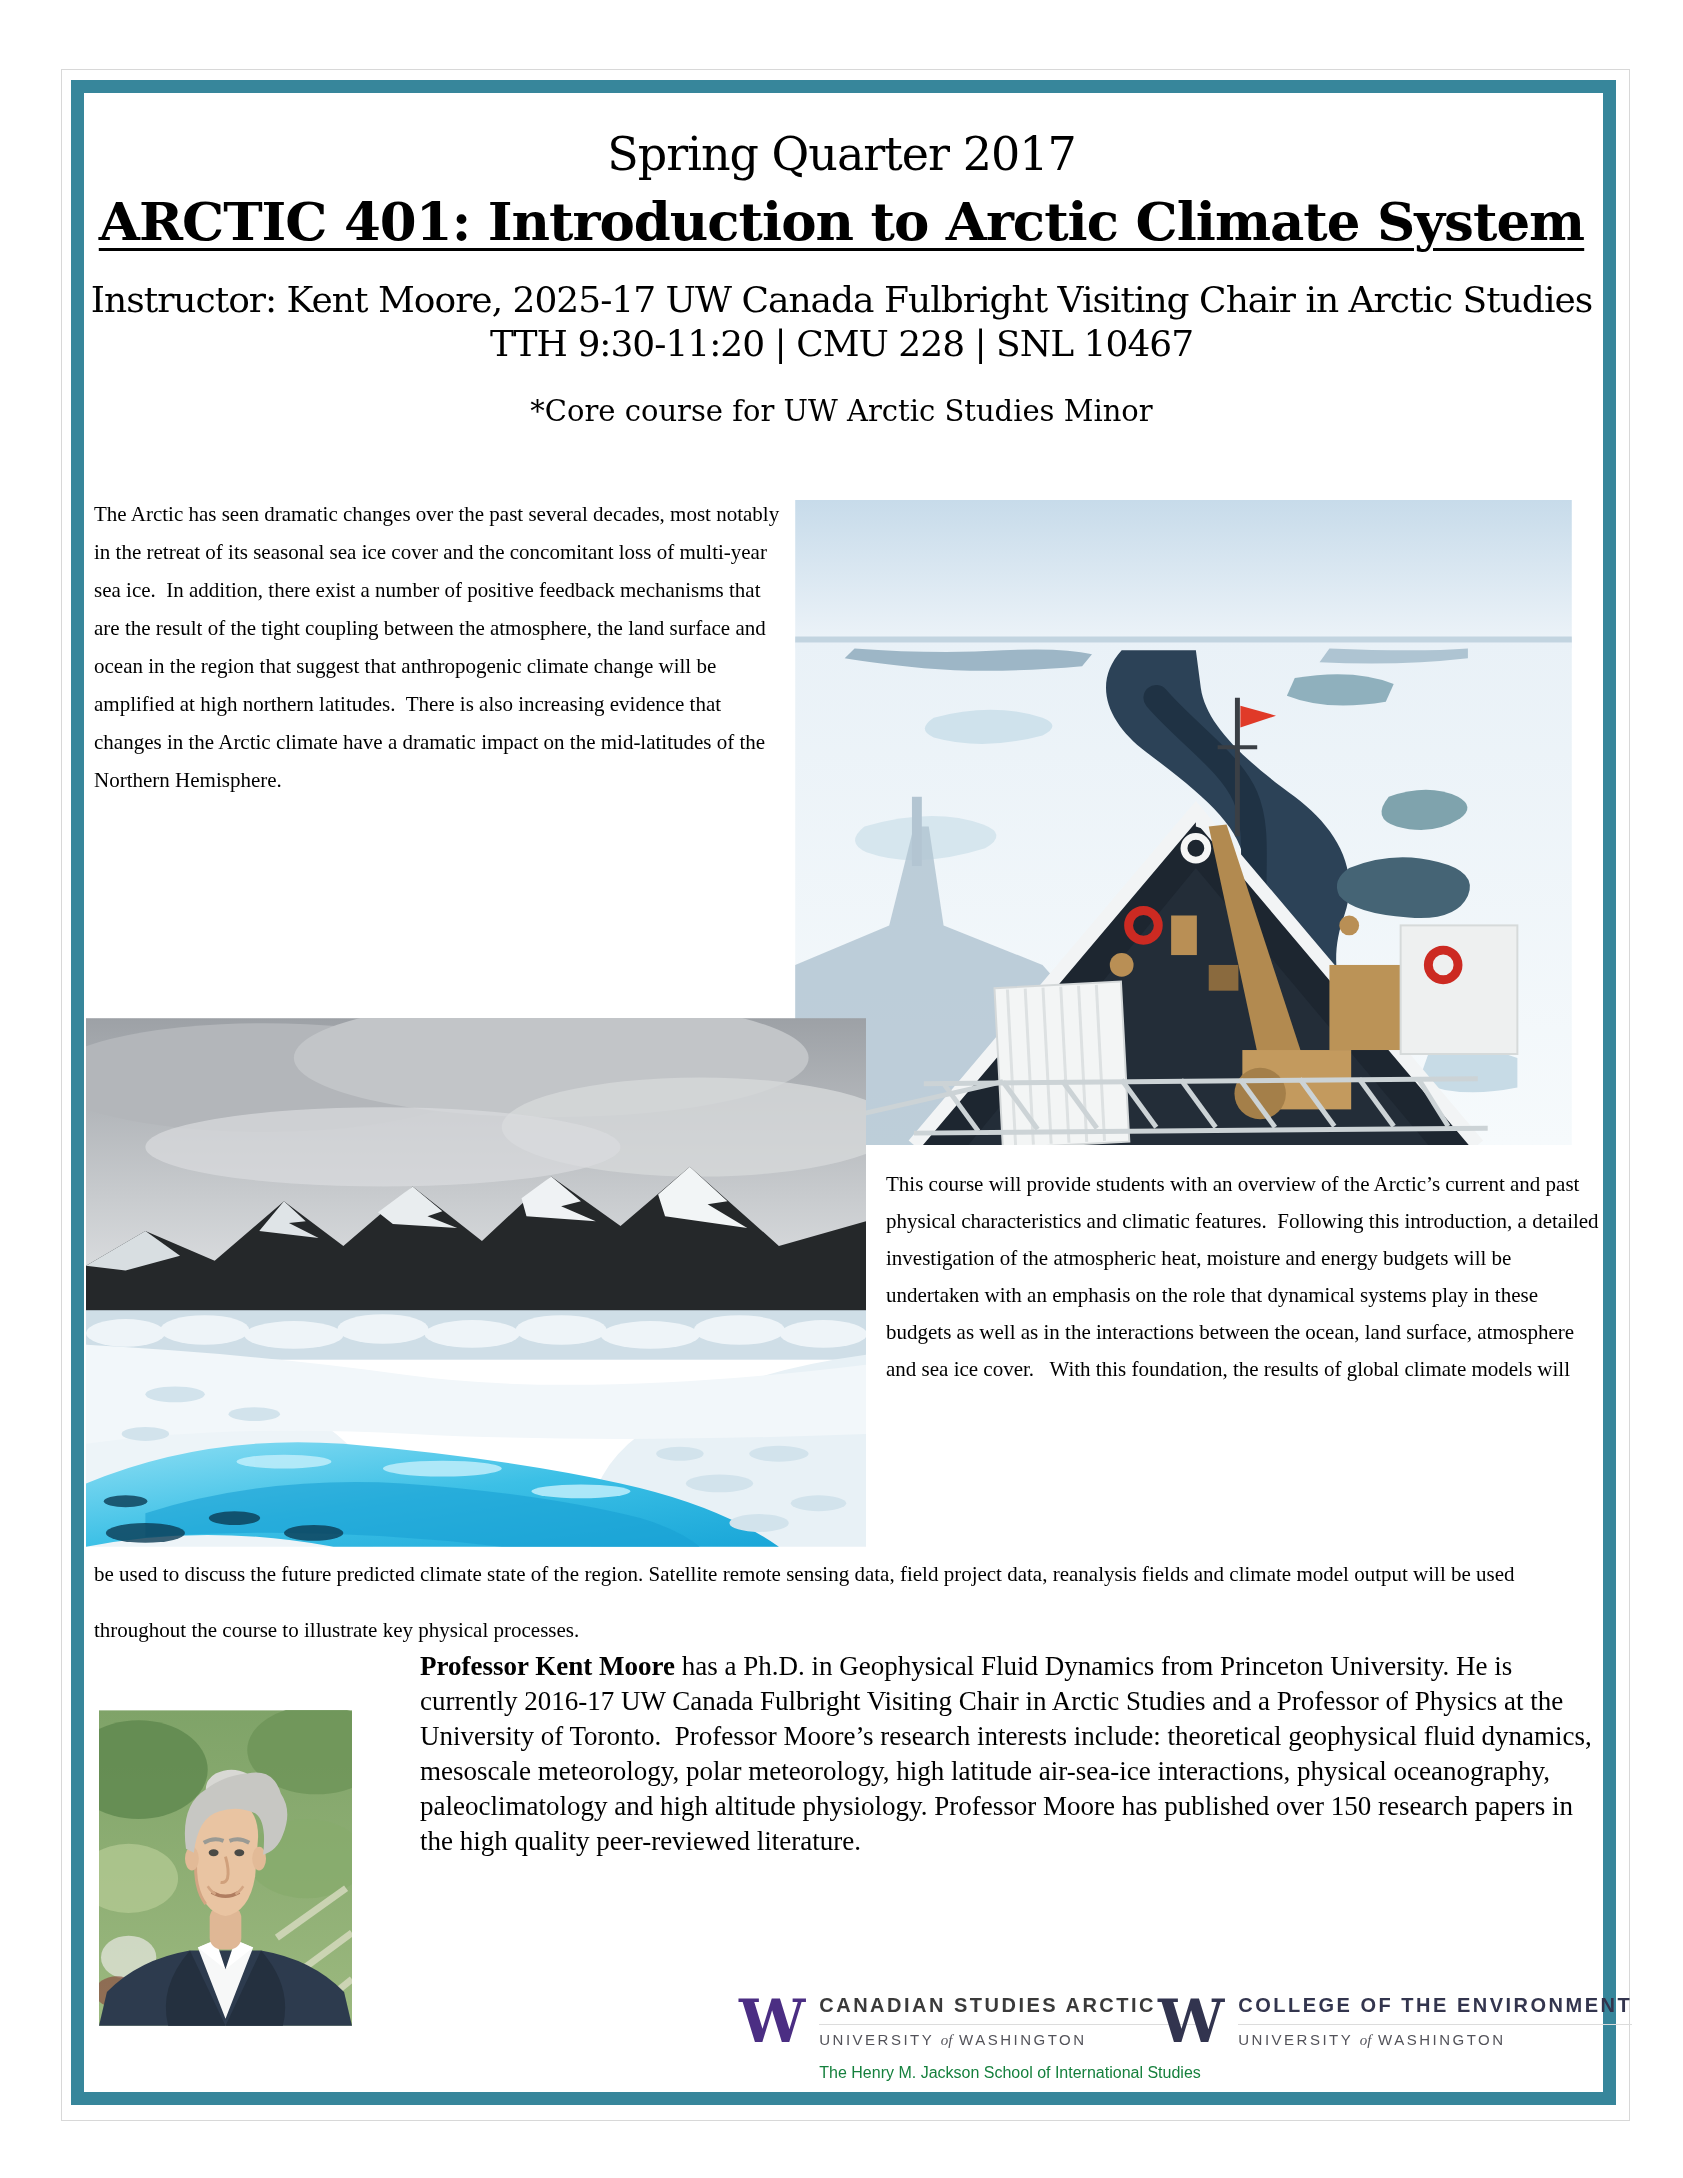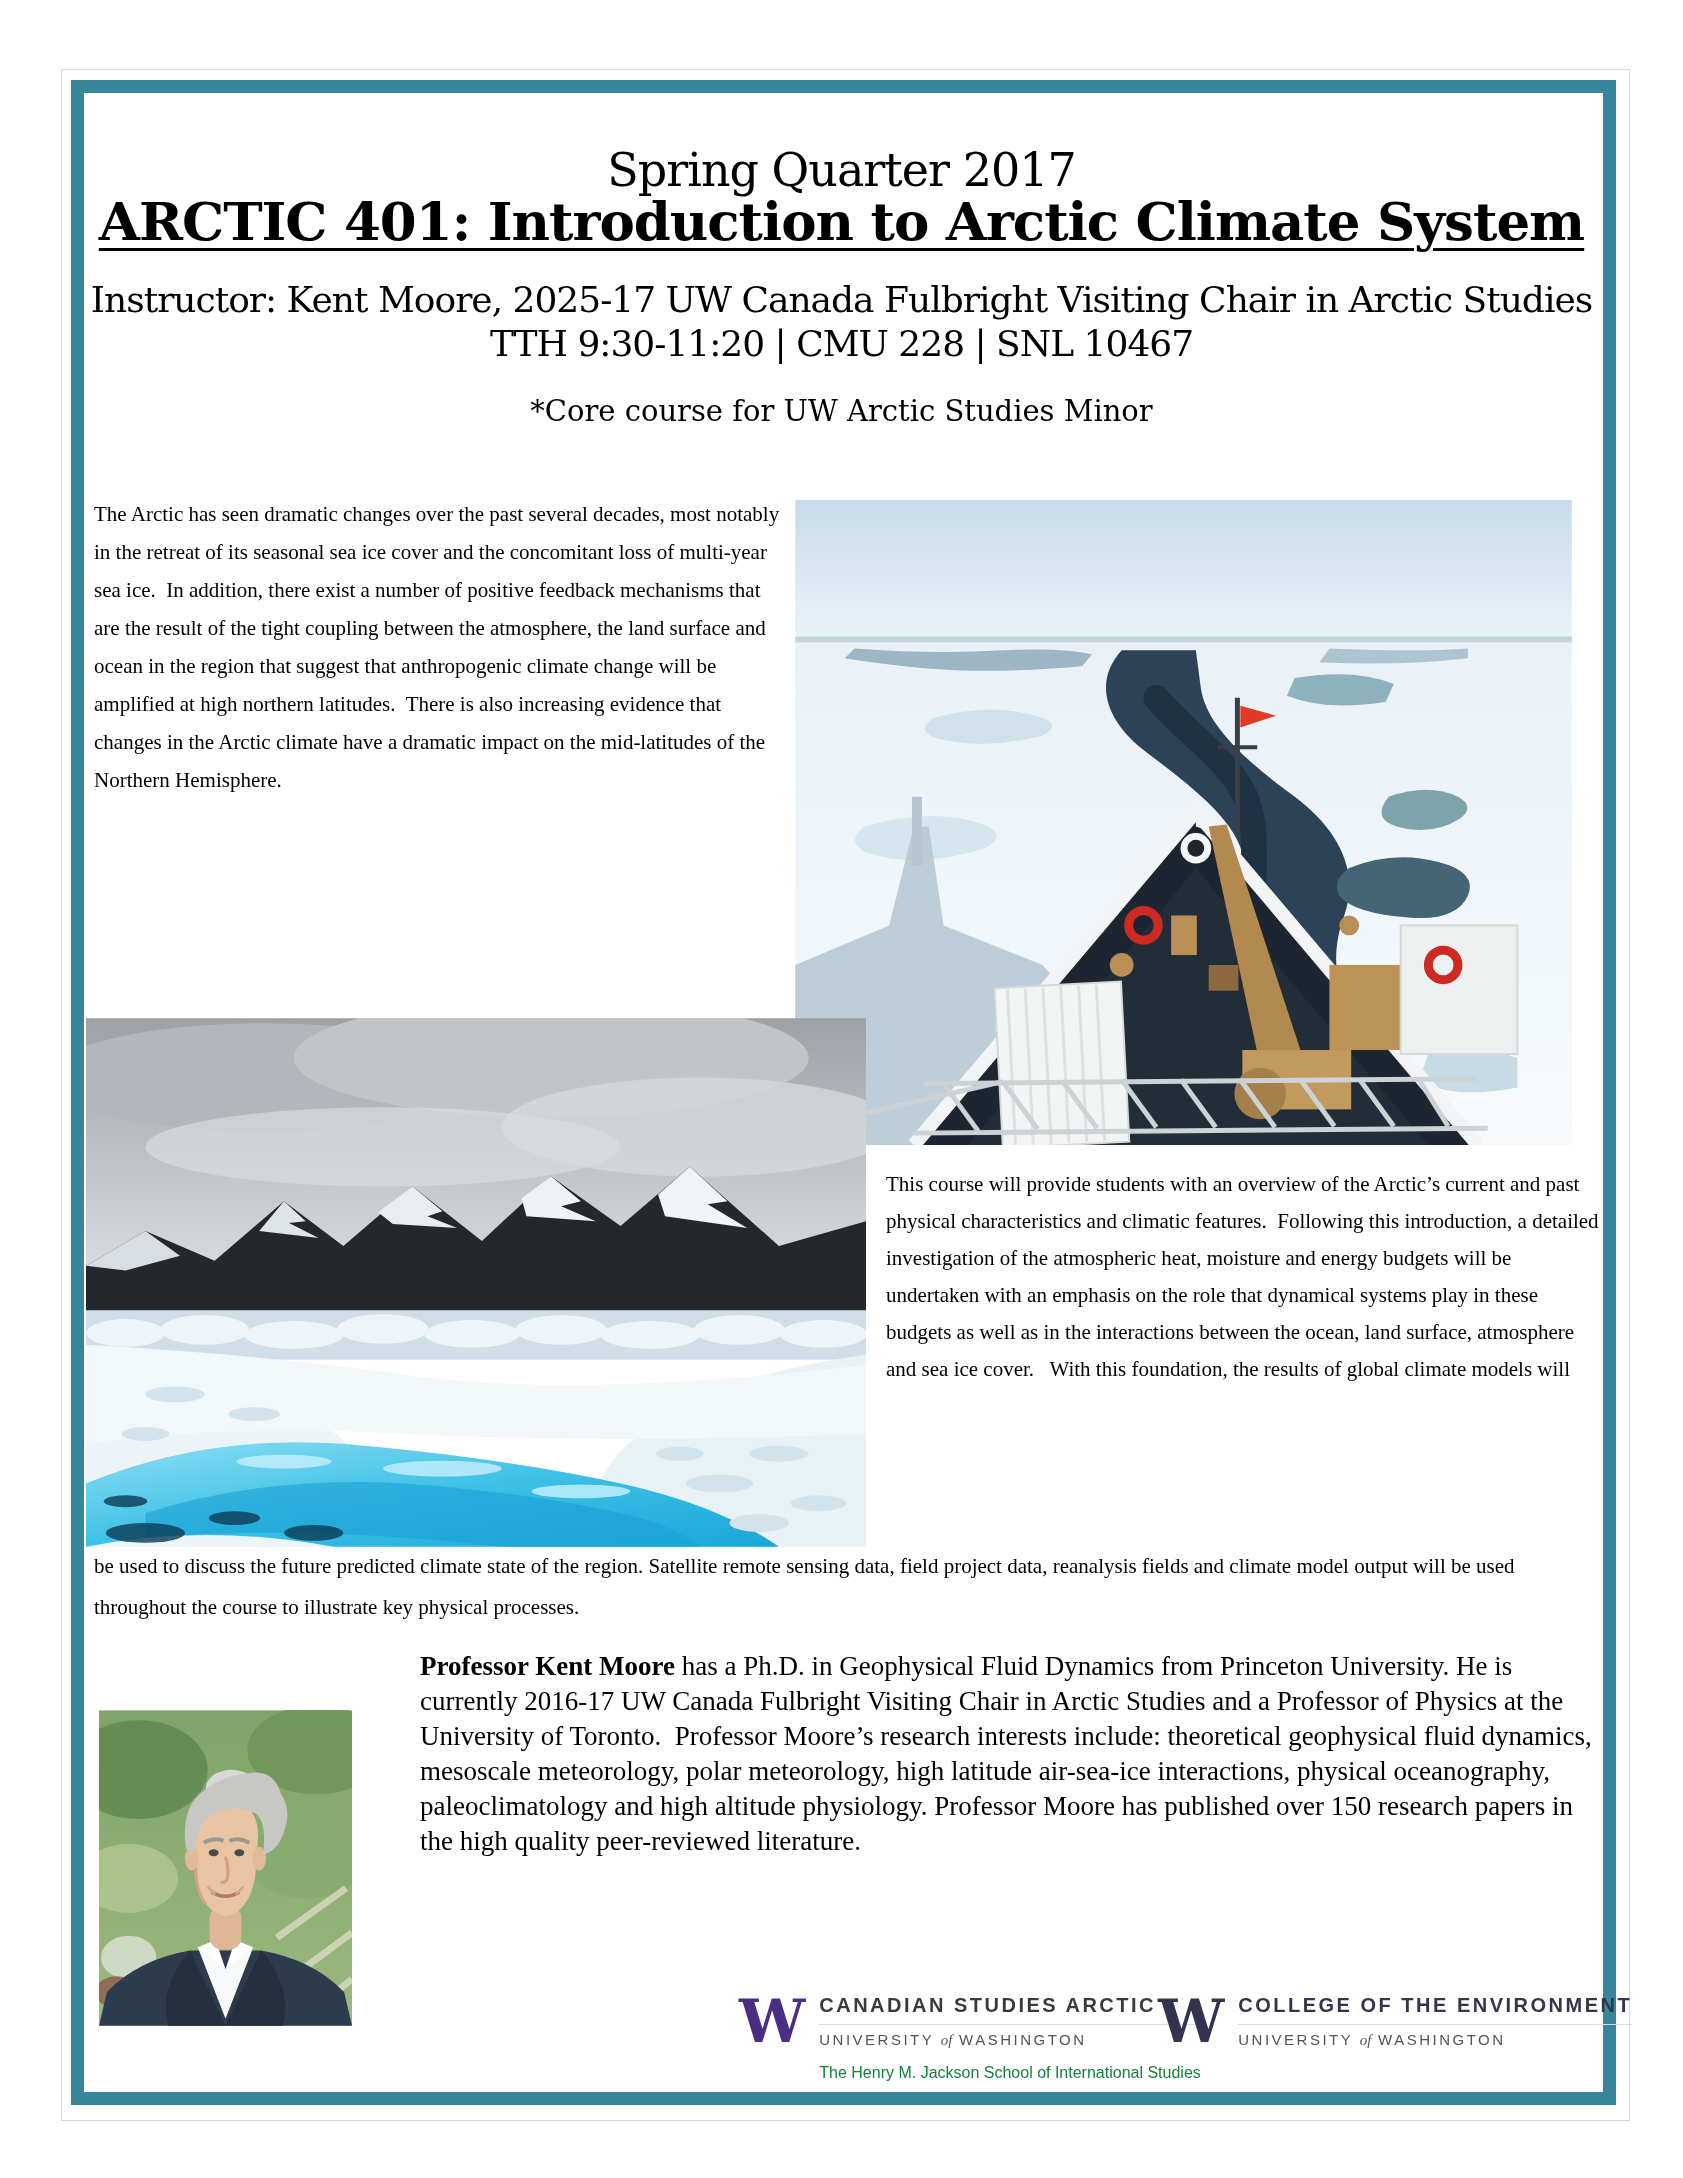--- a/index.html
+++ b/index.html
@@ -10,35 +10,35 @@
   .thin-frame{
     position:absolute;left:61px;top:69px;right:53px;bottom:57px;
     border:1px solid #d8d8d8;pointer-events:none;
   }
   .teal-frame{
     position:absolute;left:71px;top:80px;right:67px;bottom:73px;
     border:13px solid #37869b;pointer-events:none;
   }
   .abs{position:absolute;}
   .center{left:0;right:0;text-align:center;}
-  .hdr-quarter{top:143px;font-size:46px;font-family:"DejaVu Serif", serif;letter-spacing:-1px;}
+  .hdr-quarter{top:127px;font-size:46px;font-family:"DejaVu Serif", serif;letter-spacing:-1px;}
   .hdr-title{
     top:190px;font-size:53px;font-weight:700;font-family:"DejaVu Serif", serif;
     letter-spacing:-1px;
     text-decoration:underline;text-decoration-thickness:3px;text-underline-offset:8px;
   }
   .hdr-instructor{top:279px;font-size:36px;font-family:"DejaVu Serif", serif;letter-spacing:-1px;}
   .hdr-schedule{top:323px;font-size:36px;font-family:"DejaVu Serif", serif;letter-spacing:-1px;}
   .hdr-core{top:394px;font-size:29px;font-family:"DejaVu Serif", serif;}
   .body-par{
     font-size:21px;line-height:38px;text-align:left;white-space:pre-wrap;
   }
   .p1{left:94px;top:495px;width:693px;}
   .p2{left:886px;top:1166px;width:718px;line-height:37px;}
-  .p3{left:94px;top:1546px;width:1505px;line-height:41px;}
+  .p3{left:94px;top:1546px;width:1505px;line-height:56px;}
   .bio{left:420px;top:1649px;width:1180px;font-size:27px;line-height:35px;white-space:pre-wrap;}
   .bio b{font-weight:700;}
   .photo{display:block;}
   .ship{left:795px;top:500px;z-index:1;}
   .glacier{left:86px;top:1018px;z-index:2;}
   .prof{left:99px;top:1710px;z-index:1;}
   .footer-logo{display:flex;align-items:flex-start;gap:14px;}
   .csc{left:739px;top:1994px;}
   .coe{left:1158px;top:1994px;}
   .w-mark{

